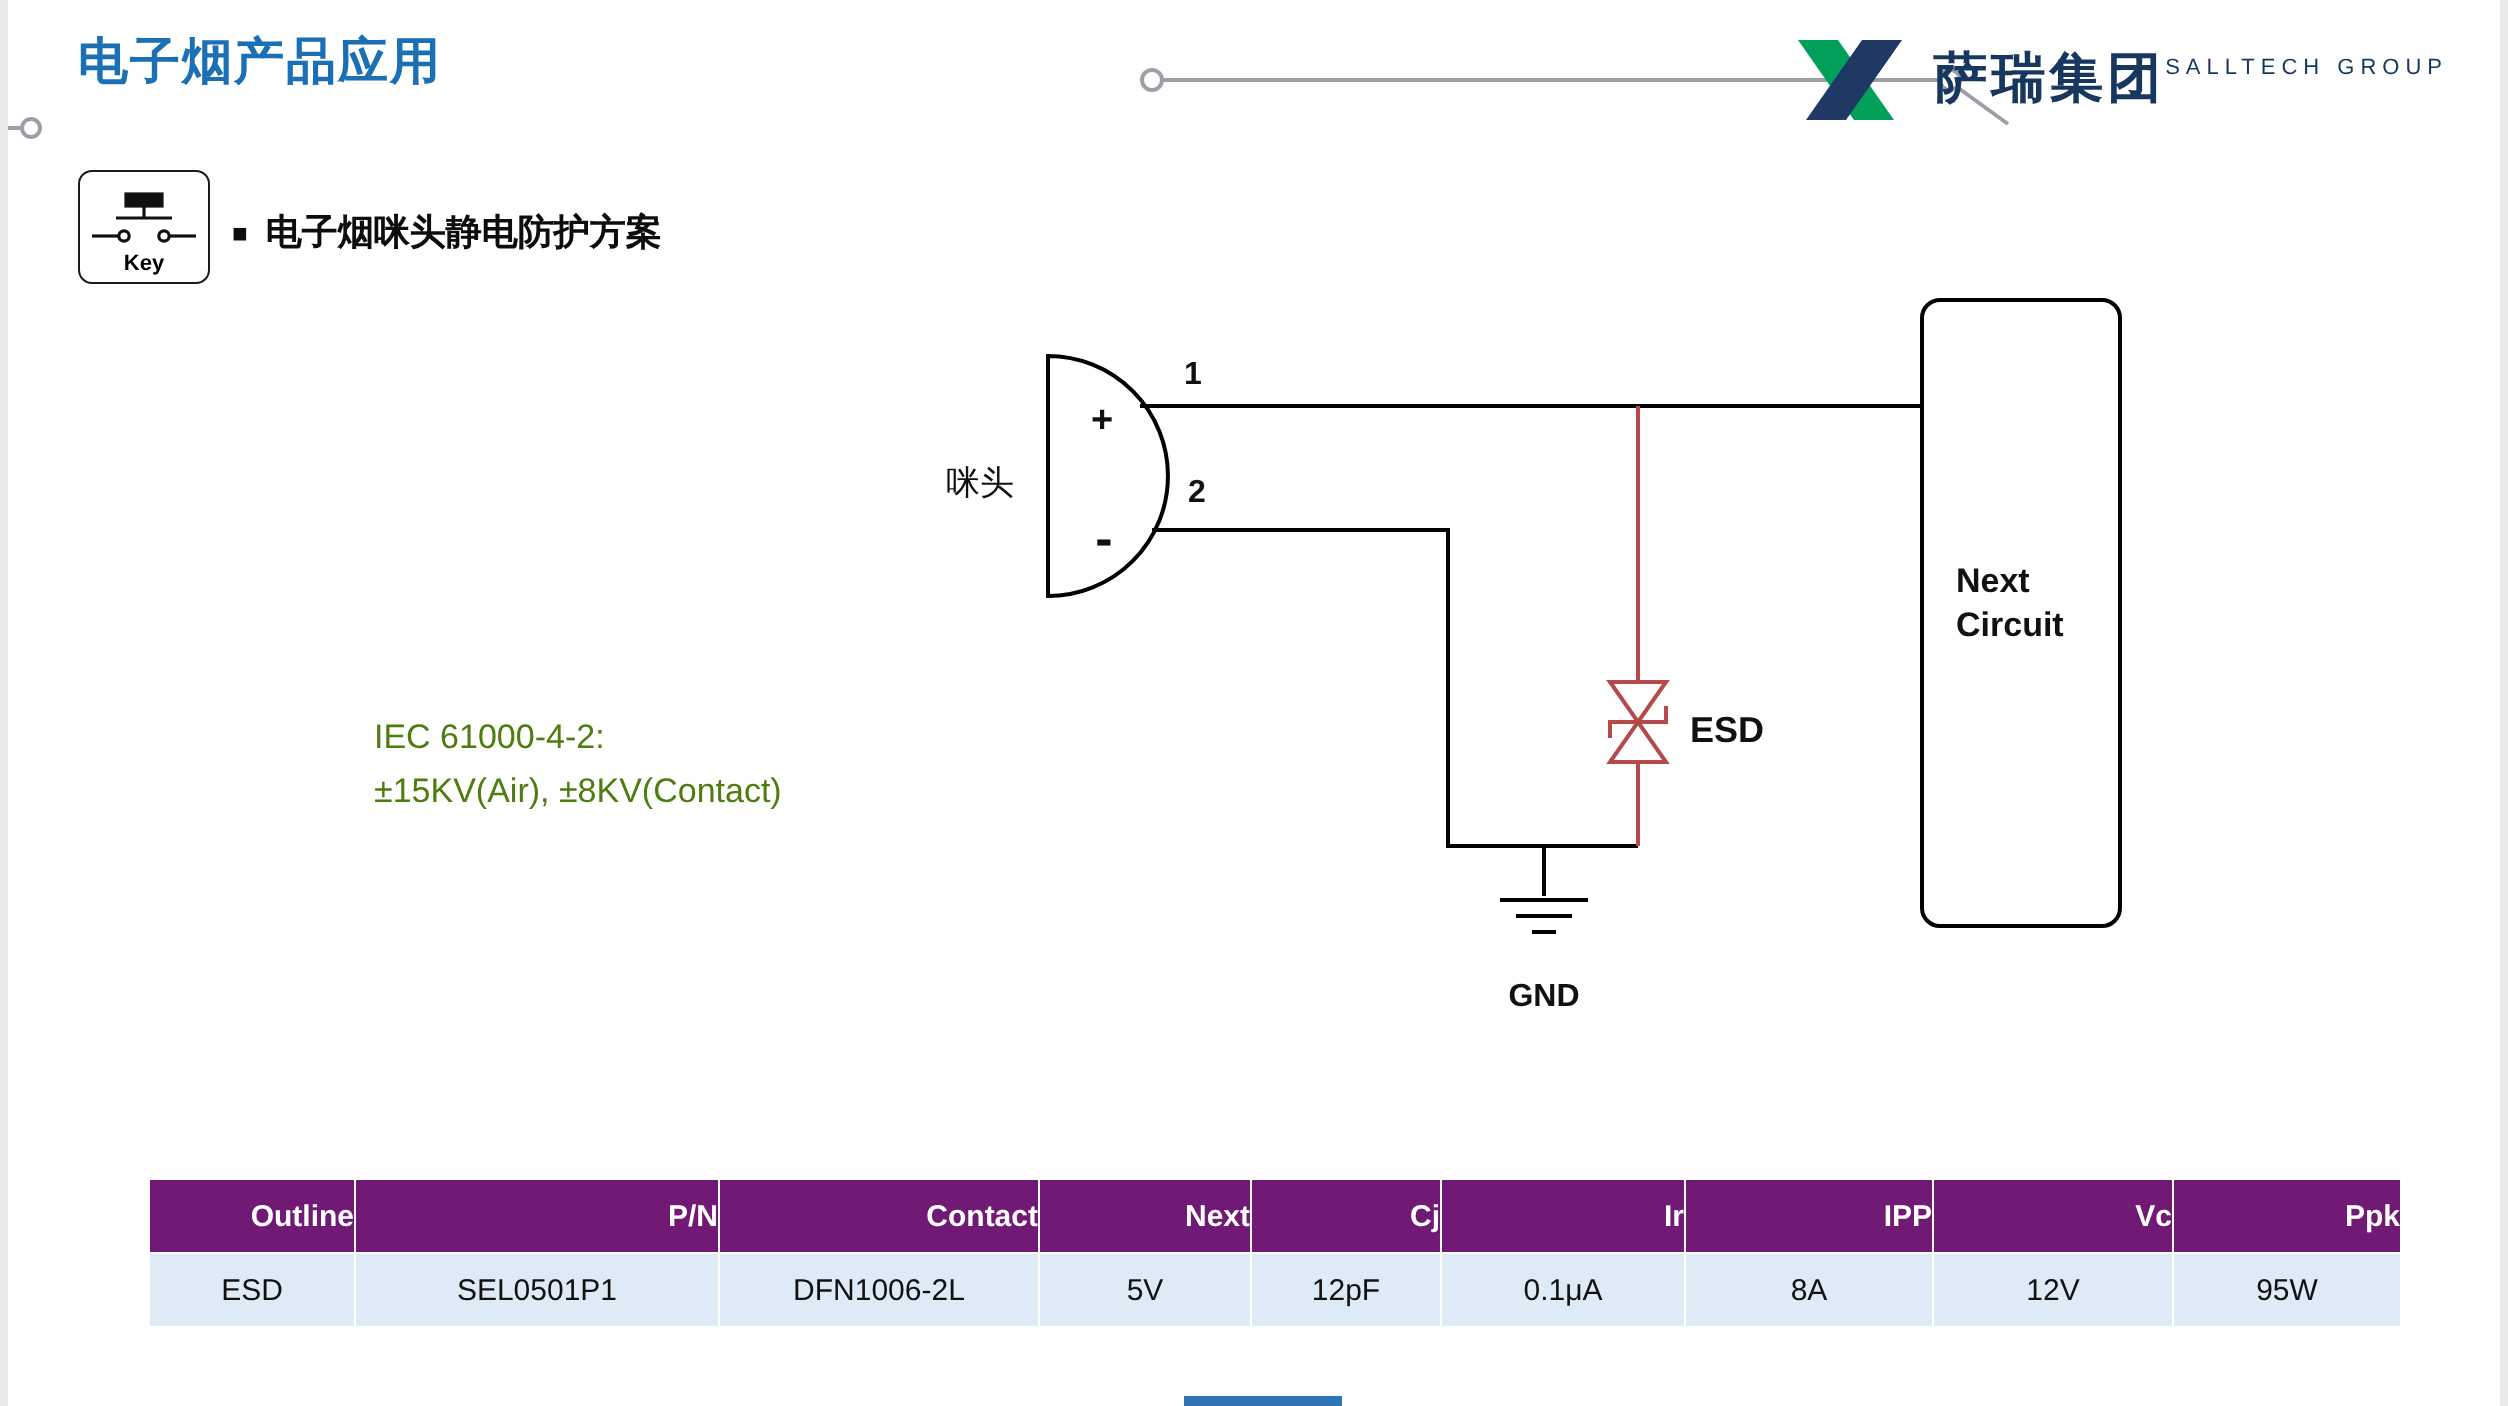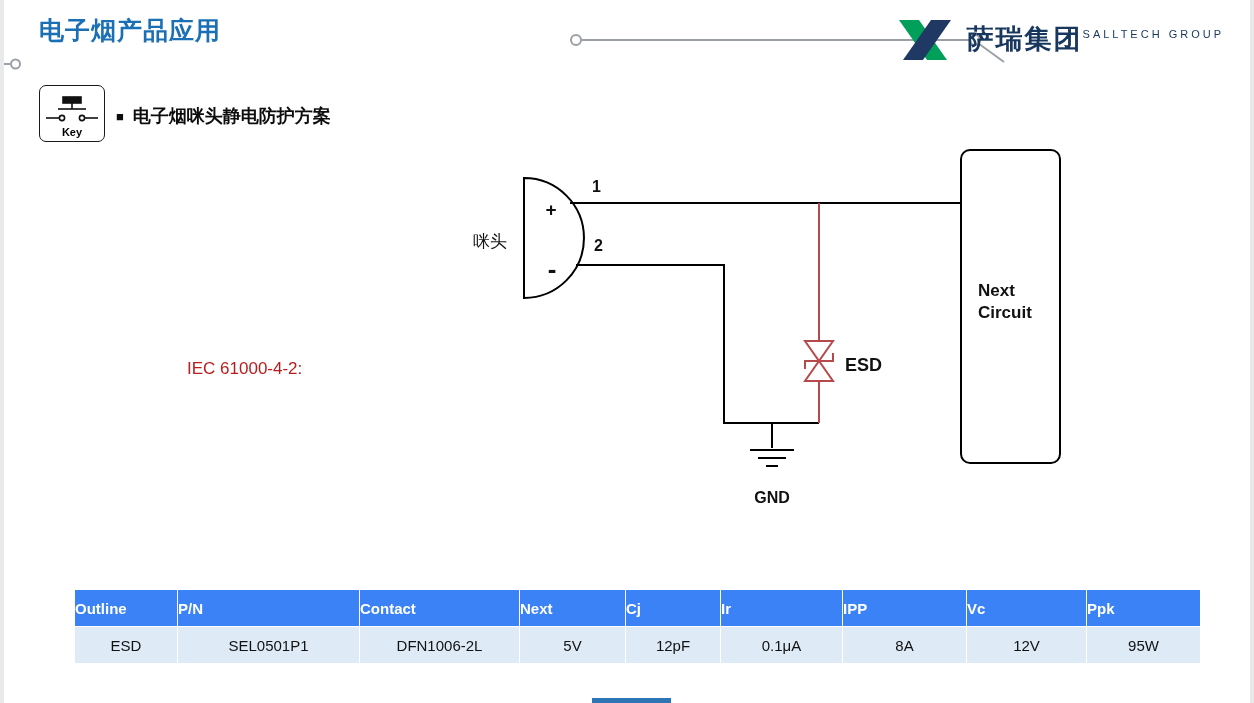--- a/index.html
+++ b/index.html
@@ -25,28 +25,28 @@
     padding-top:5px;
   }
   .key-label { font-size:11px; font-weight:bold; color:#000; margin-top:0px; }
   .section-heading {
     position:absolute; left:112px; top:104px; display:flex; align-items:center; gap:9px;
     font-size:18px; font-weight:bold; color:#0d0d0d;
   }
   .bullet { font-size:13px; line-height:1; }
   .diagram-svg { position:absolute; left:0; top:140px; pointer-events:none; }
   .iec-note {
-    position:absolute; left:183px; top:355px; font-size:17px; color:#b91c1c; line-height:27px;
+    position:absolute; left:183px; top:355px; font-size:17px; color:#4d7c0f; line-height:27px;
   }
   .spec-table {
     position:absolute; left:70px; top:589px; border-collapse:collapse; table-layout:fixed;
   }
   .spec-table th {
-    background:#3b82f6; color:#ffffff; font-weight:bold; font-size:15px;
-    height:37px; border:1px solid #ffffff; text-align:left;
+    background:#701a75; color:#ffffff; font-weight:bold; font-size:15px;
+    height:37px; border:1px solid #ffffff; text-align:right;
   }
   .spec-table td {
     background:#DEEBF7; color:#111111; font-size:15px;
     height:37px; border:1px solid #ffffff; text-align:center;
   }
   .progress-bar {
     position:absolute; left:588px; top:698px; width:79px; height:5px; background:#2E75B6;
   }
   svg text { font-family:"Liberation Sans","DejaVu Sans",sans-serif; }
 </style>
@@ -124,20 +124,21 @@
     <text x="547" y="216" text-anchor="middle" font-size="19" font-weight="bold" fill="#111111">+</text>
     <text x="548" y="278" text-anchor="middle" font-size="26" font-weight="bold" fill="#111111">-</text>
     <text x="841" y="371" font-size="18" font-weight="bold" fill="#111111">ESD</text>
     <text x="768" y="503" text-anchor="middle" font-size="16" font-weight="bold" fill="#111111">GND</text>
     <text x="974" y="296" font-size="17" font-weight="bold" fill="#111111">Next</text>
     <text x="974" y="318" font-size="17" font-weight="bold" fill="#111111">Circuit</text>
   </svg>
 
   <div class="iec-note">
     <div>IEC 61000-4-2:</div>
+    <div>±15KV(Air), ±8KV(Contact)</div>
   </div>
 
   <table class="spec-table">
     <colgroup>
       <col style="width:103px">
         <col style="width:182px">
         <col style="width:160px">
       <col style="width:106px">
         <col style="width:95px">
         <col style="width:122px">

